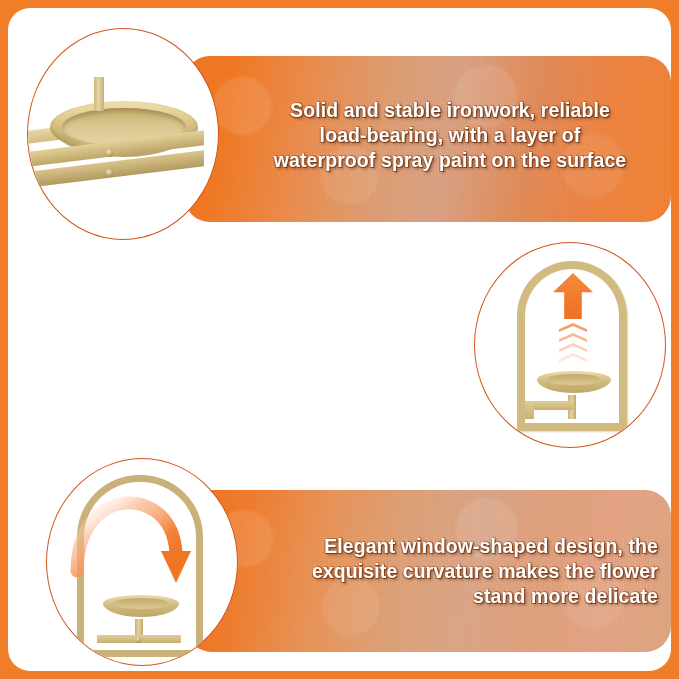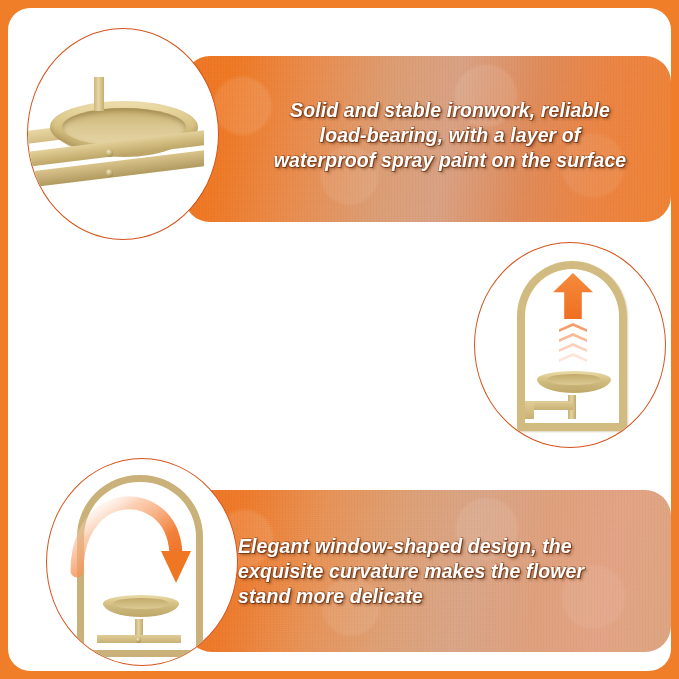--- a/index.html
+++ b/index.html
@@ -11,21 +11,20 @@
     overflow:hidden;
   }
 
   
   #infographic{
     position:relative;
     width:679px;height:679px;
     box-sizing:border-box;
     background:#f07d27;
     overflow:hidden;
-    font-style:italic;
   }
   .inner-card{
     position:absolute;
     left:8px;top:8px;right:8px;bottom:8px;
     background:#ffffff;
     border-radius:22px;
     overflow:hidden;
   }
 
   
@@ -122,21 +121,21 @@
   }
   .bar-text.on-grey{
     text-shadow:
       1px 1px 0 rgba(25,25,25,.9),
       -1px 1px 0 rgba(25,25,25,.5),
       1px -1px 0 rgba(25,25,25,.5),
       2px 2px 3px rgba(0,0,0,.55);
   }
   #text-1{left:56px;top:42px;width:420px;text-align:center;}
   #text-2{left:14px;top:48px;width:440px;text-align:center;}
-  #text-3{left:52px;top:44px;width:420px;text-align:left;}
+  #text-3{left:52px;top:44px;width:420px;text-align:right;}
 
   
   .photo-circle{
     position:absolute;
     z-index:6;
     border-radius:50%;
     background:#ffffff;
     border:1.6px solid #d4541c;
     box-sizing:border-box;
     overflow:hidden;

